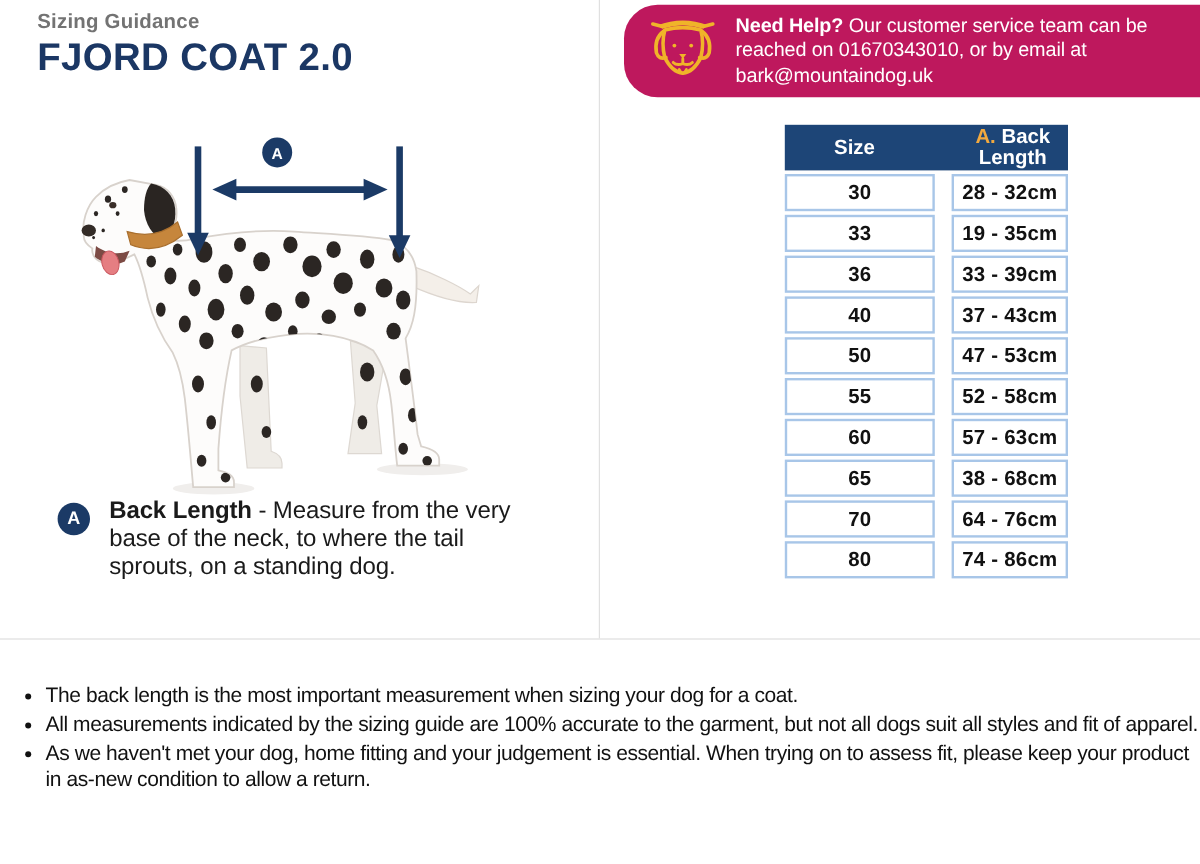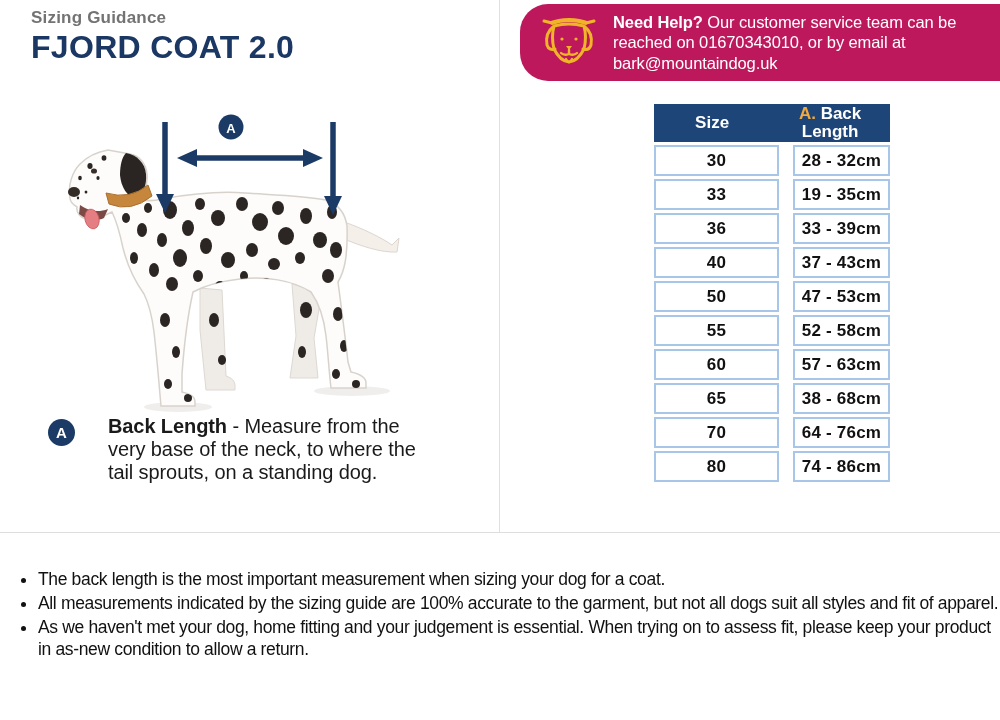--- a/index.html
+++ b/index.html
@@ -24,29 +24,29 @@
   .h-divider{position:absolute;left:0;top:532px;width:1000px;height:1px;background:#dedede;}
   
   .dog-wrap{position:absolute;left:30px;top:100px;width:420px;height:320px;}
   
   .caption{position:absolute;left:48px;top:415px;width:380px;}
   .cap-badge{
     position:absolute;left:0;top:4px;width:27px;height:27px;border-radius:50%;
     background:#1b3a66;color:#fff;font-weight:bold;font-size:15px;
     display:flex;align-items:center;justify-content:center;
   }
-  .cap-text{margin-left:60px;font-size:20px;line-height:1.16;letter-spacing:-0.1px;color:#1a1a1a;}
+  .cap-text{margin-left:43px;font-size:20px;line-height:1.16;letter-spacing:-0.1px;color:#1a1a1a;}
   .cap-text b{font-weight:bold;}
   
   .size-table{position:absolute;left:630px;top:104px;width:236px;margin-left:24px;}
   .st-header{display:flex;background:#1d4577;color:#fff;height:38px;}
   .st-hcell{display:flex;align-items:center;justify-content:center;text-align:center;
             font-weight:bold;font-size:17px;line-height:1.05;}
   .st-hcell.size{width:128px;}
-  .st-hcell.back{width:132px;}
+  .st-hcell.back{width:132px;justify-content:flex-end;}
   .st-hcell .prefix{color:#f2a93f;}
   .st-row{display:flex;gap:14px;margin-top:3px;}
   .st-cell{
     border:2px solid #a8c6e8;background:#fff;height:27px;
     display:flex;align-items:center;justify-content:center;
     font-weight:bold;font-size:17px;letter-spacing:.2px;color:#111;
   }
   .st-cell.size{width:121px;}
   .st-cell.back{flex:1;}
   

